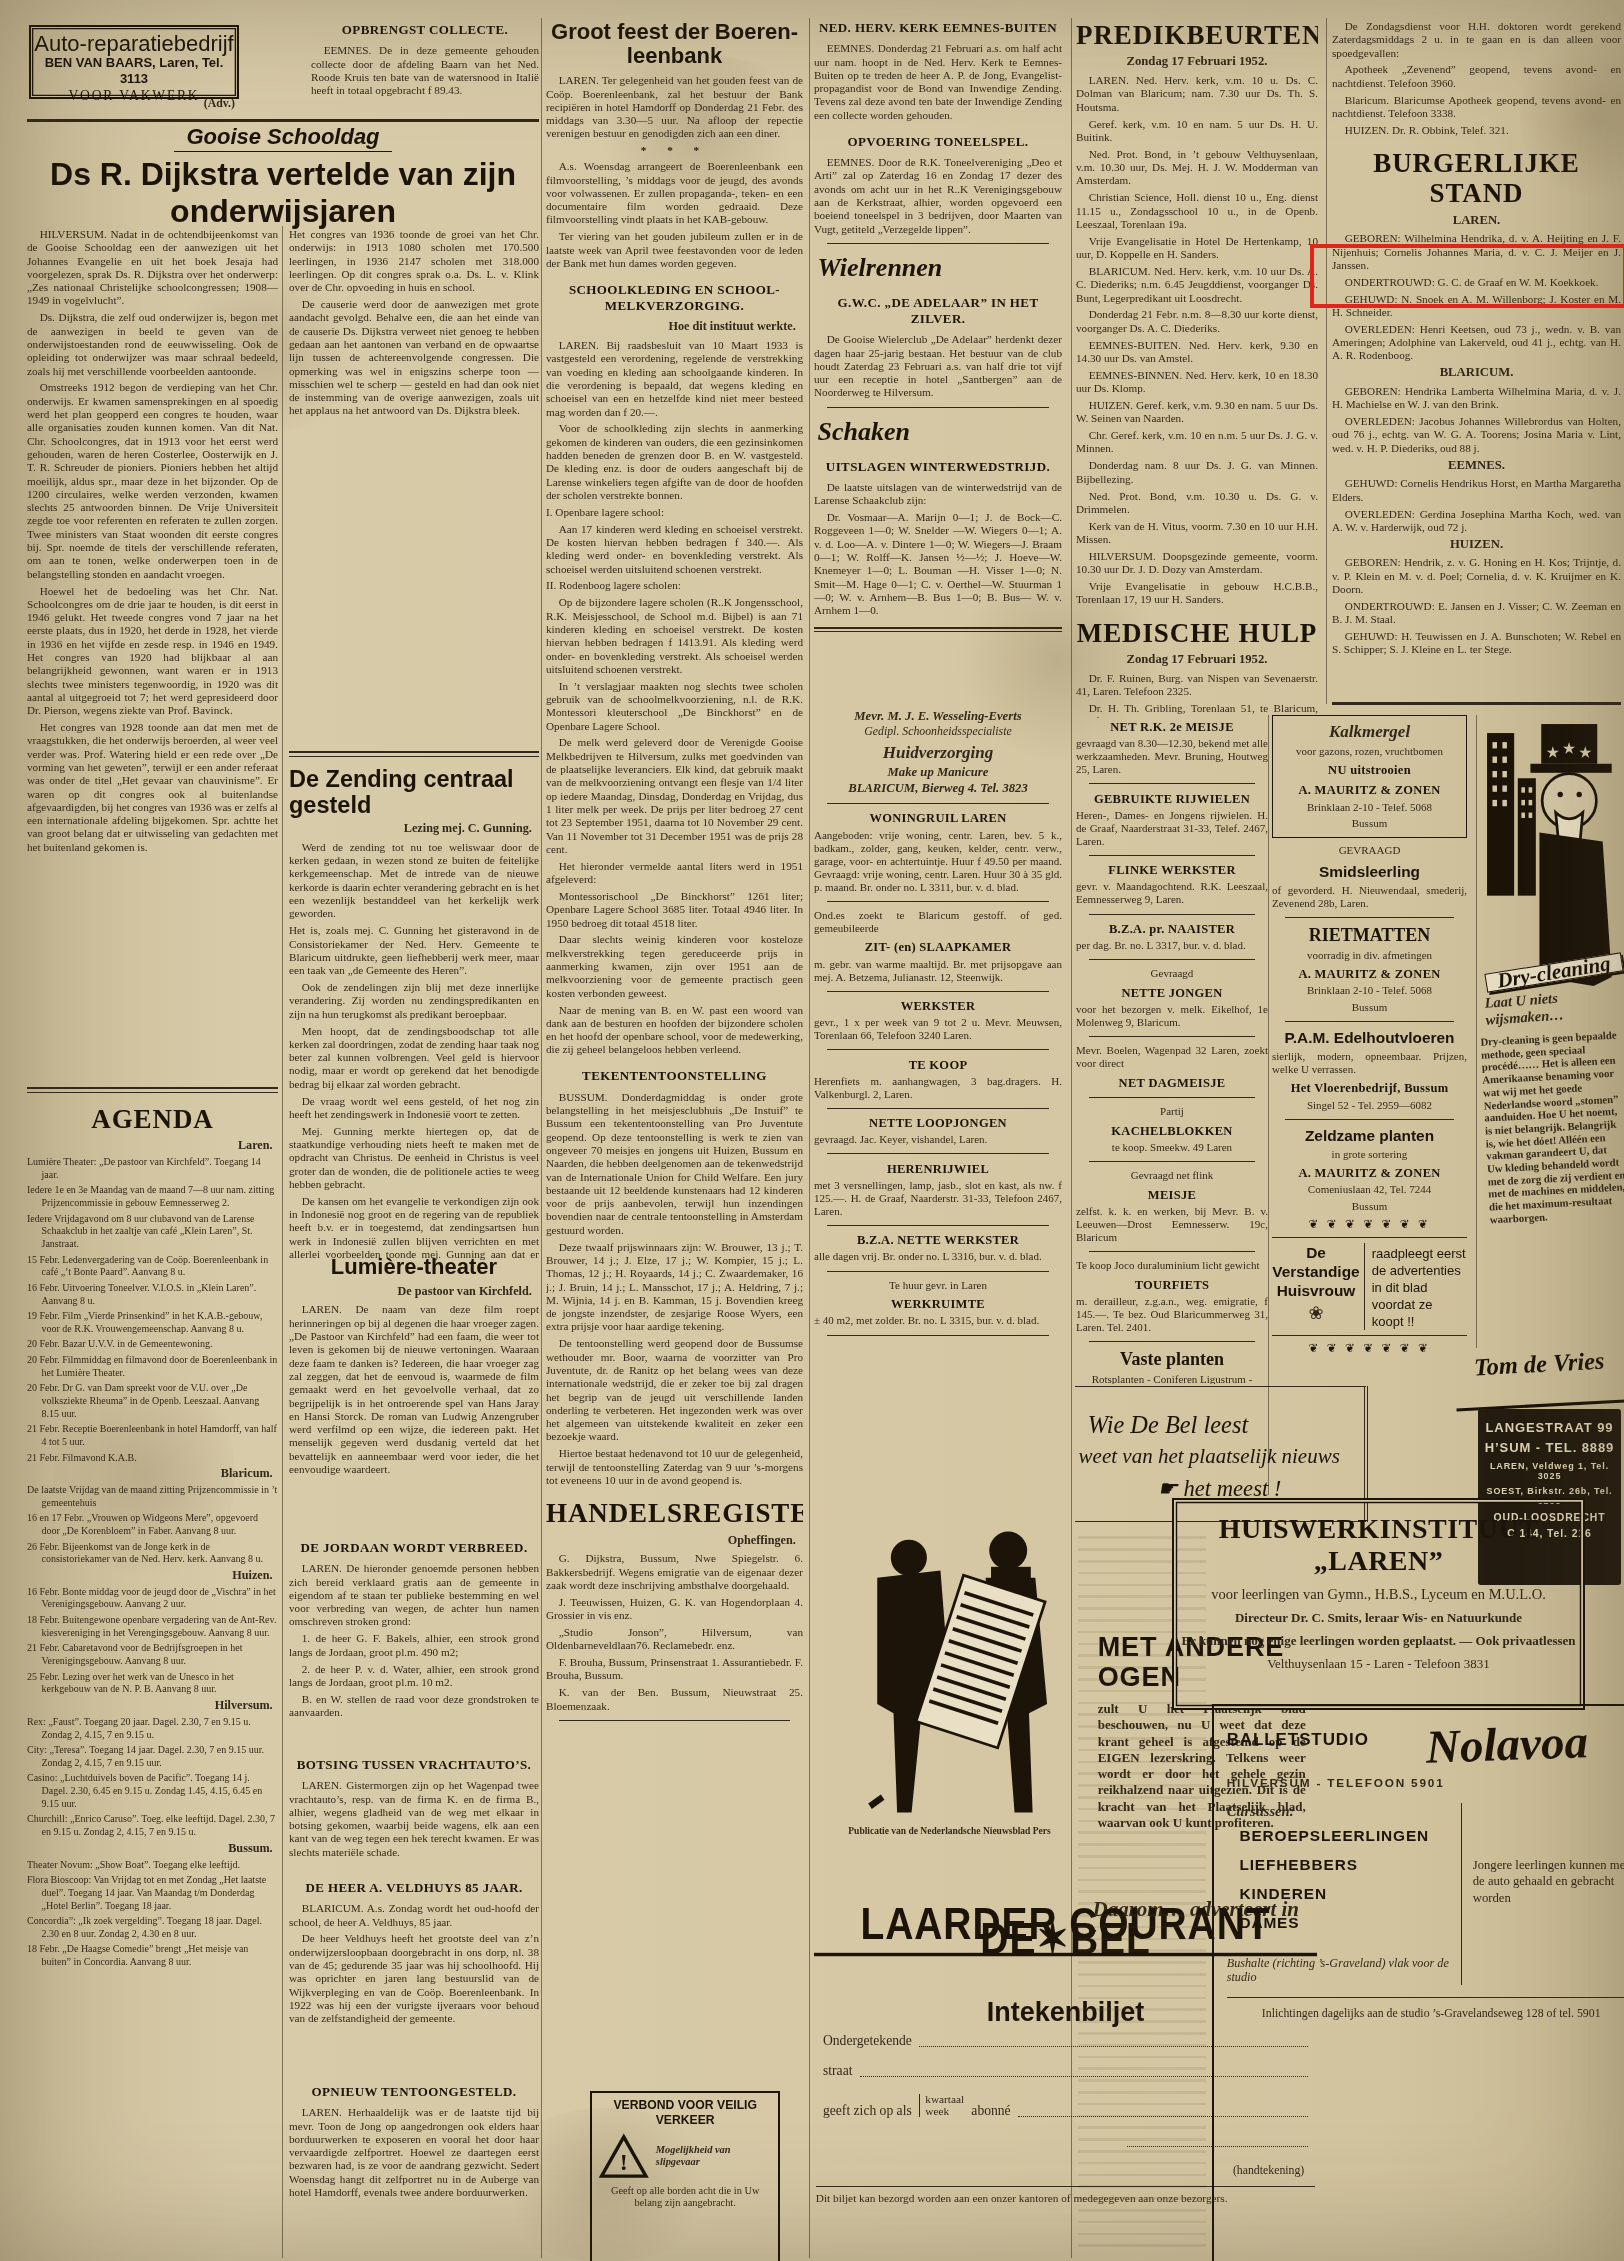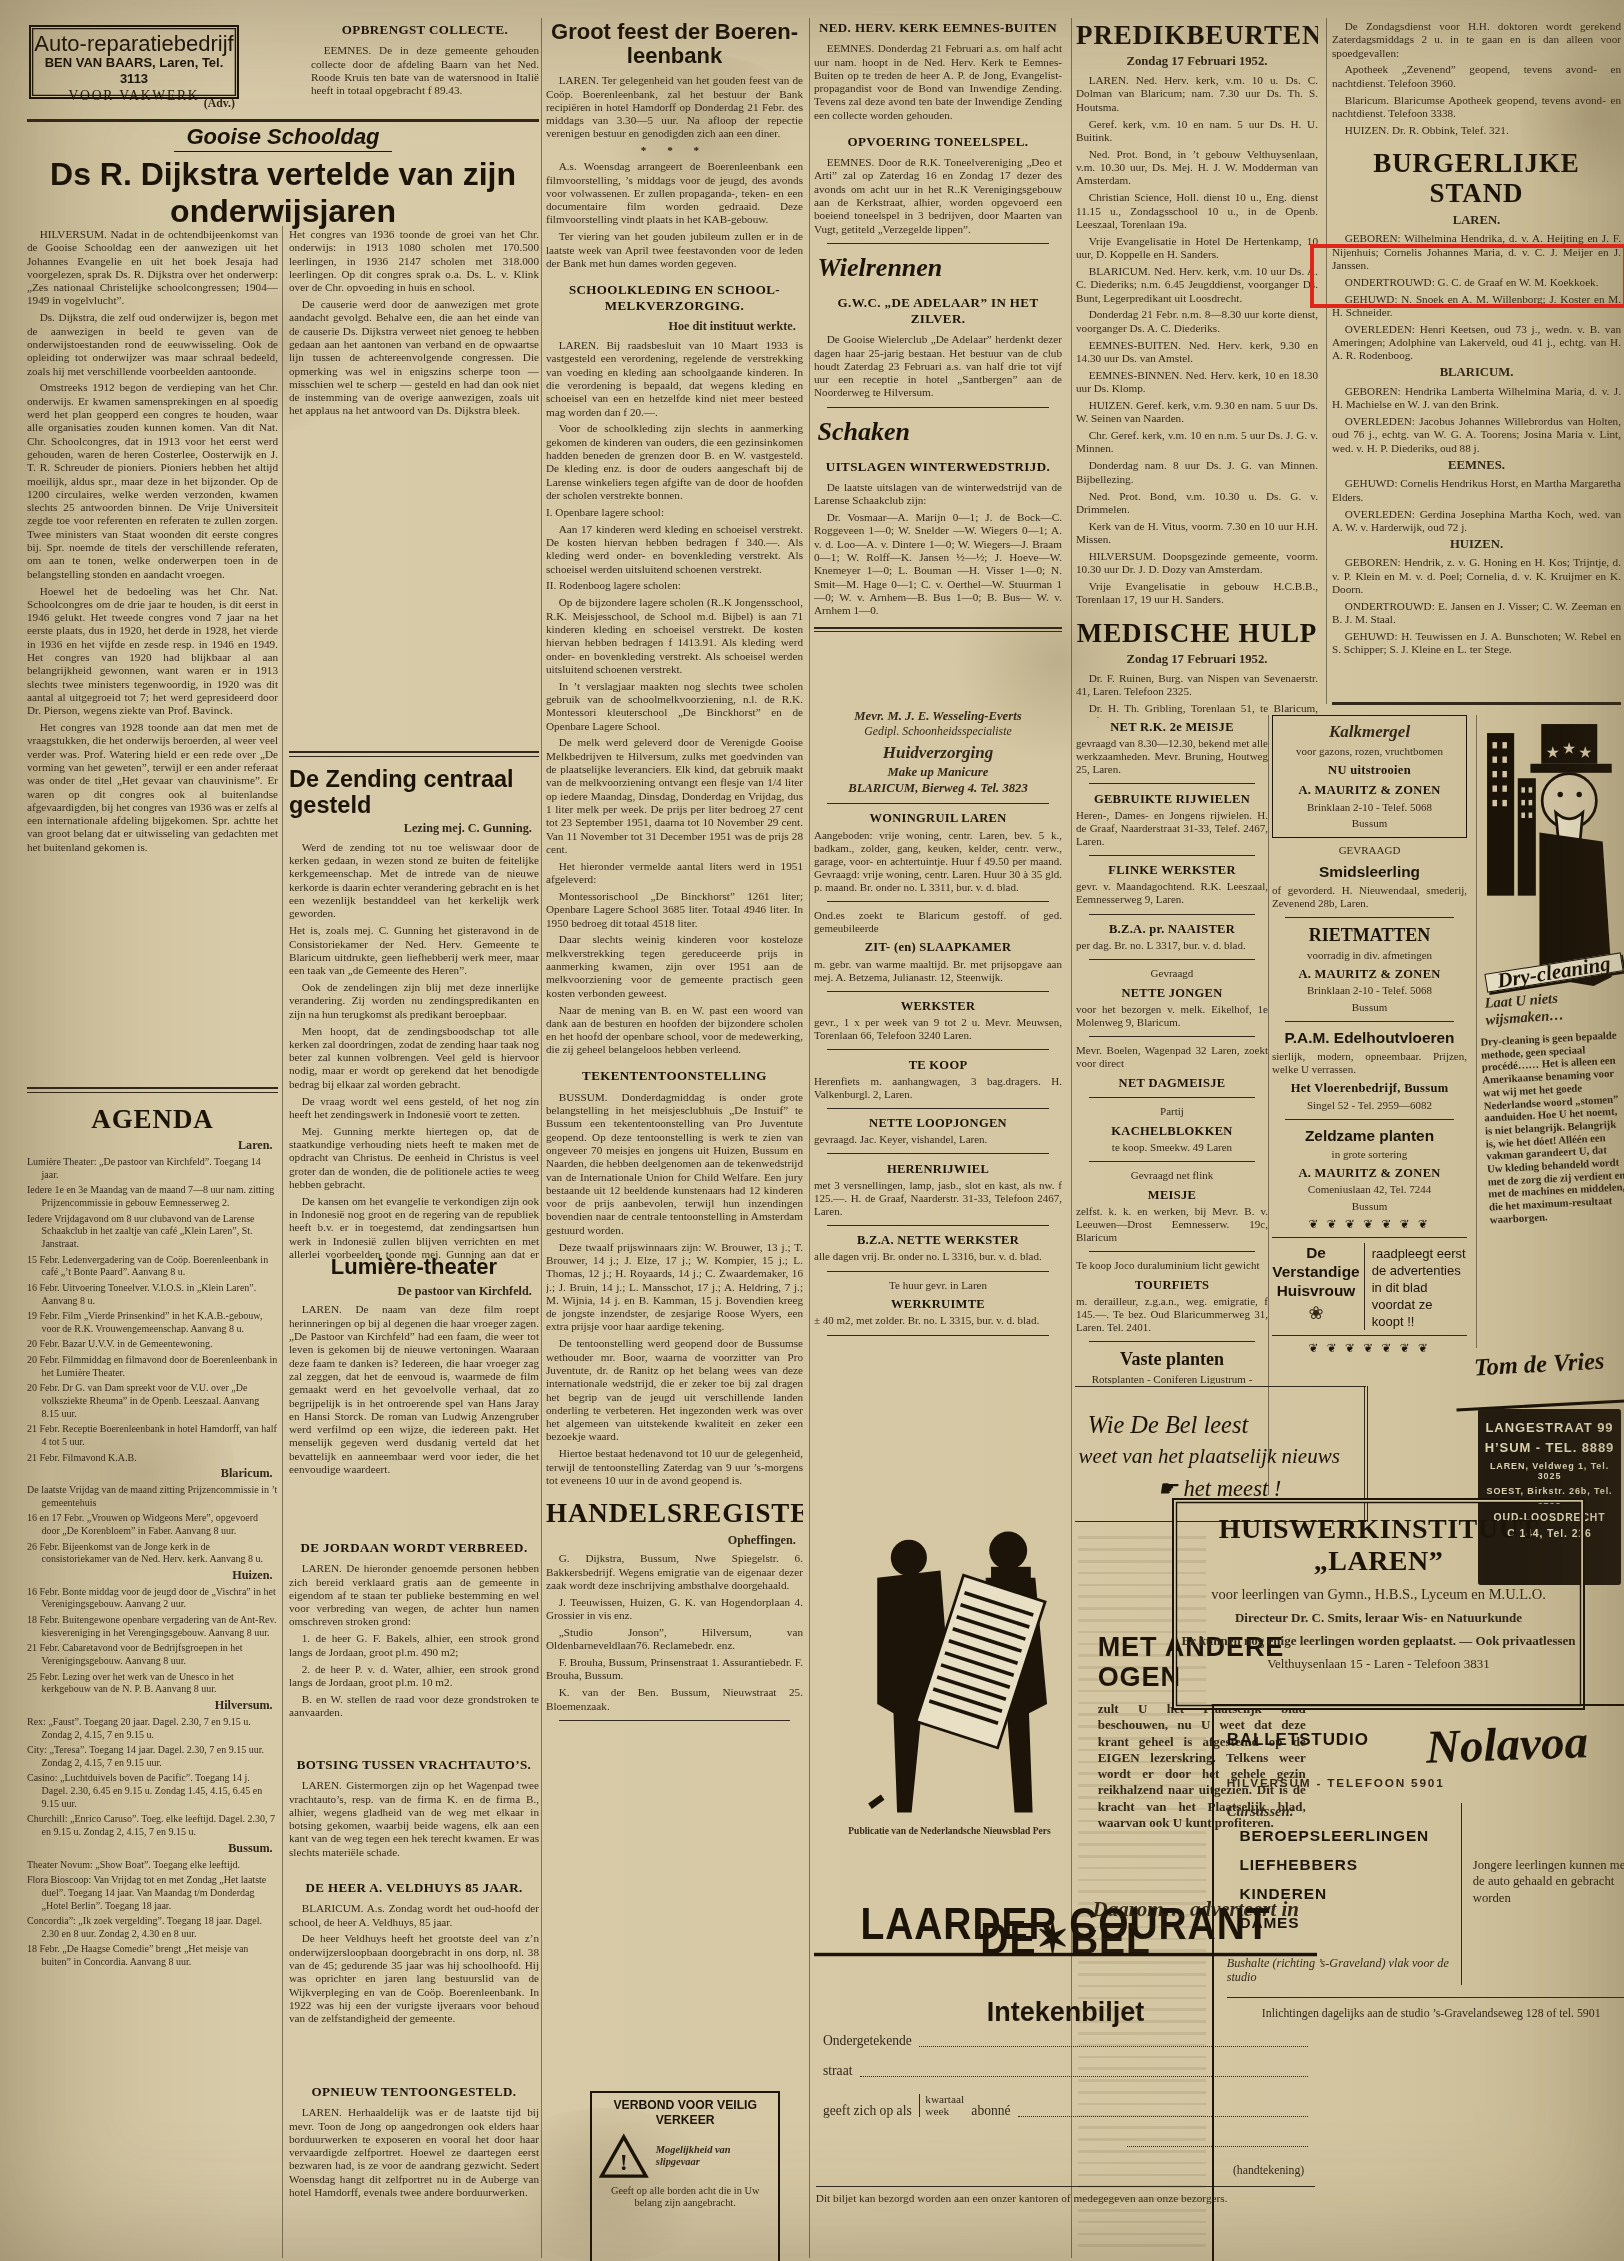--- a/index.html
+++ b/index.html
@@ -183,21 +183,21 @@
 </section>
 
 <section class="region" style="left:27px;top:130px;width:512px;height:96px;overflow:visible">
   <div class="kicker"><span>Gooise Schooldag</span></div>
   <div class="headline">Ds R. Dijkstra vertelde van zijn onderwijsjaren</div>
 </section>
 
 <section class="region" style="left:27px;top:228px;width:251px;height:858px">
   <div class="flow">
 
-  <div class="p ind">HILVERSUM. Nadat in de ochtendbijeenkomst van de Gooise Schooldag een der aanwezigen uit het Johannes Evangelie en uit het boek Jesaja had voorgelezen, sprak Ds. R. Dijkstra over het onderwerp: „Zes nationaal Christelijke schoolcongressen; 1904—1949 in vogelvlucht”.</div>
+  <div class="p ind">HILVERSUM. Nadat in de ochtendbijeenkomst van de Gooise Schooldag een der aanwezigen uit het Johannes Evangelie en uit het boek Jesaja had voorgelezen, sprak Ds. R. Dijkstra over het onderwerp: „Zes nationaal Christelijke schoolcongressen; 1908—1949 in vogelvlucht”.</div>
       <div class="p ind">Ds. Dijkstra, die zelf oud onderwijzer is, begon met de aanwezigen in beeld te geven van de onderwijstoestanden rond de eeuwwisseling. Ook de opleiding tot onderwijzer was maar schraal bedeeld, zoals hij met verschillende voorbeelden aantoonde.</div>
       <div class="p ind">Omstreeks 1912 begon de verdieping van het Chr. onderwijs. Er kwamen samensprekingen en al spoedig werd het plan geopperd een congres te houden, waar alle organisaties zouden kunnen komen. Van dit Nat. Chr. Schoolcongres, dat in 1913 voor het eerst werd gehouden, waren de heren Costerlee, Oosterwijk en J. T. R. Schreuder de pioniers. Pioniers hebben het altijd moeilijk, aldus spr., maar deze in het bijzonder. Op de 1200 circulaires, welke werden verzonden, kwamen slechts 25 antwoorden binnen. De Vrije Universiteit zegde toe voor referenten en referaten te zullen zorgen. Twee ministers van Staat woonden dit eerste congres bij. Spr. noemde de titels der verschillende referaten, om aan te tonen, welke onderwerpen toen in de belangstelling stonden en aandacht vroegen.</div>
       <div class="p ind">Hoewel het de bedoeling was het Chr. Nat. Schoolcongres om de drie jaar te houden, is dit eerst in 1946 gelukt. Het tweede congres vond 7 jaar na het eerste plaats, dus in 1920, het derde in 1928, het vierde in 1936 en het vijfde en zesde resp. in 1946 en 1949. Het congres van 1920 had blijkbaar al aan belangrijkheid gewonnen, want waren er in 1913 slechts twee ministers tegenwoordig, in 1920 was dit aantal al uitgegroeid tot 7; het werd gepresideerd door Dr. Pierson, wegens ziekte van Prof. Bavinck.</div>
       <div class="p ind">Het congres van 1928 toonde aan dat men met de vraagstukken, die het onderwijs beroerden, al weer veel verder was. Prof. Watering hield er een rede over „De vorming van het geweten”, terwijl er een ander referaat was onder de titel „Het gevaar van chauvinisme”. Er waren op dit congres ook al buitenlandse afgevaardigden, bij het congres van 1936 was er zelfs al een internationale afdeling bijgekomen. Spr. achtte het van groot belang dat er uitwisseling van gedachten met het buitenland gekomen is.</div>
     </div>
 </section>
 <section class="region" style="left:289px;top:228px;width:250px;height:521px">
   <div class="flow">
 
   <div class="p">Het congres van 1936 toonde de groei van het Chr. onderwijs: in 1913 1080 scholen met 170.500 leerlingen, in 1936 2147 scholen met 318.000 leerlingen. Op dit congres sprak o.a. Ds. L. v. Klink over de Chr. opvoeding in huis en school.</div>

